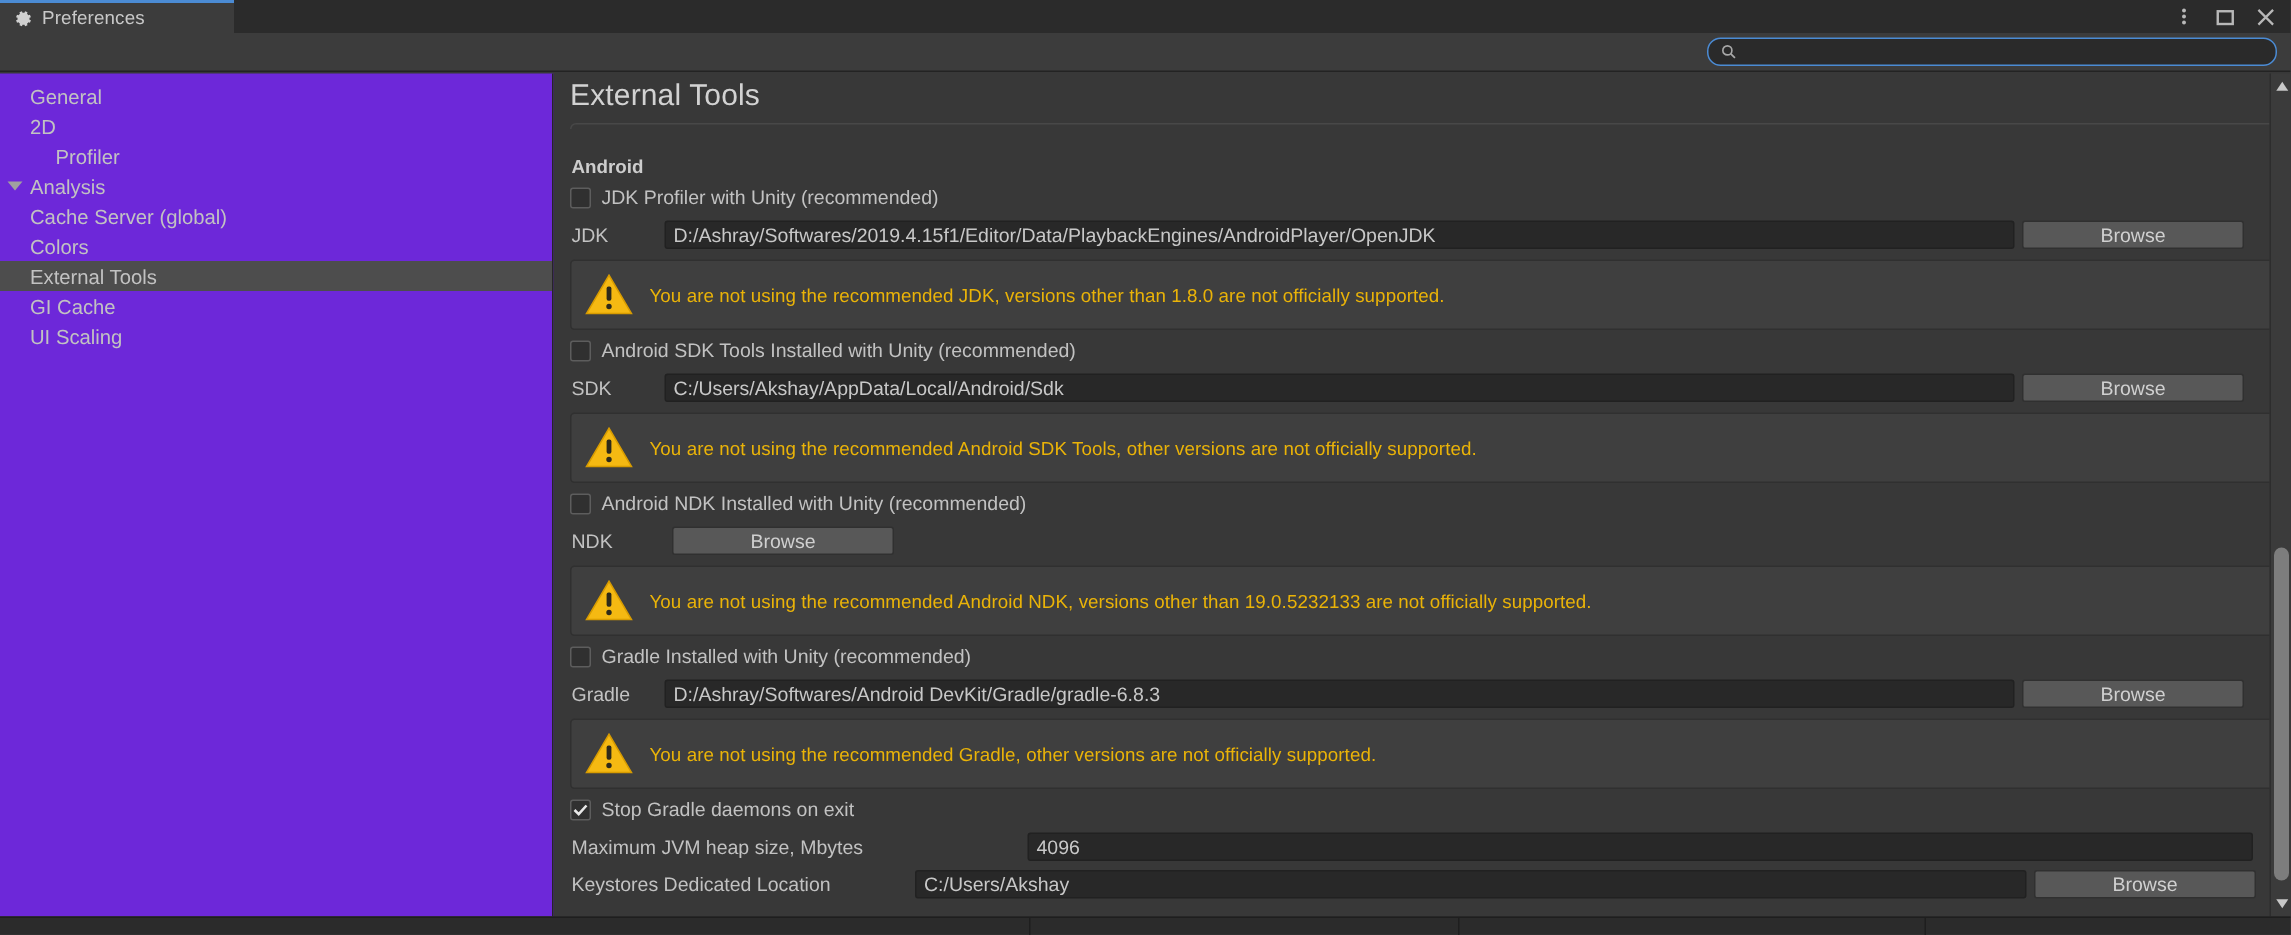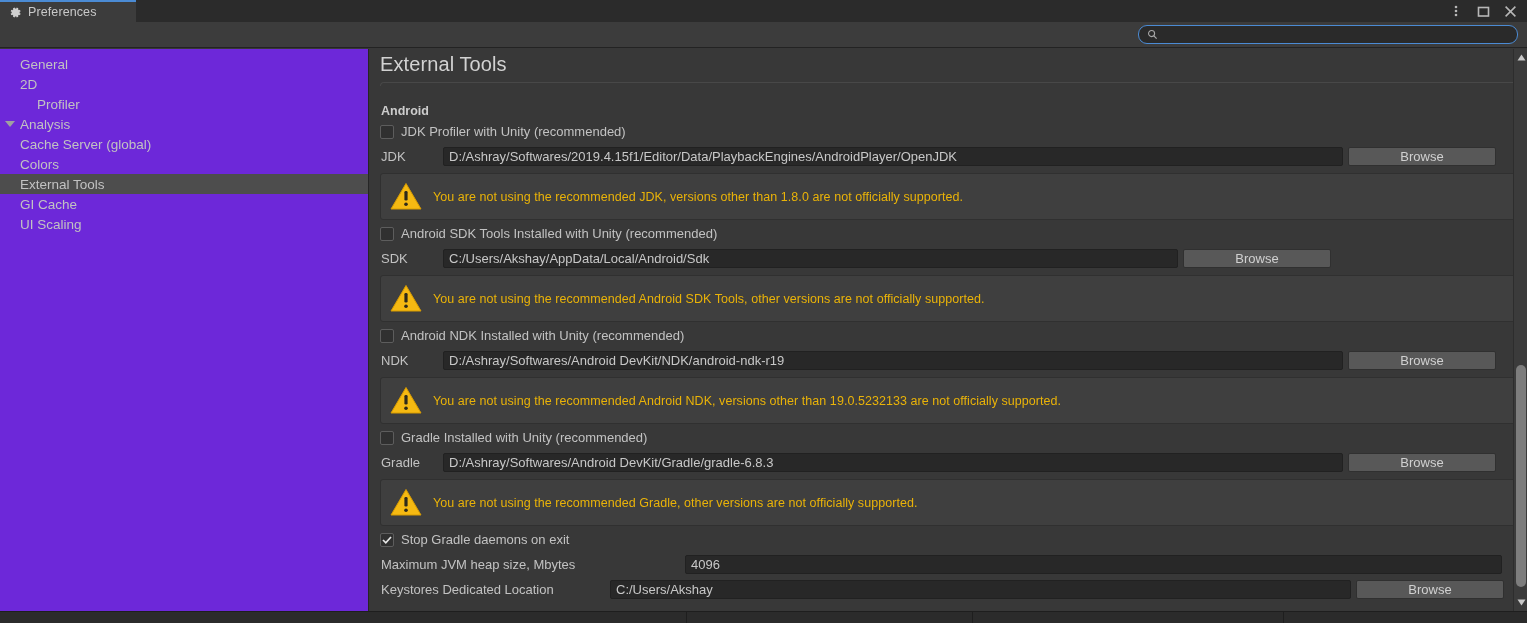--- a/index.html
+++ b/index.html
@@ -11,21 +11,21 @@
     -webkit-font-smoothing: antialiased;
   }
 
   
   .titlebar {
     position: absolute; left: 0; top: 0; width: 1527px; height: 22px;
     background: #2b2b2b;
     display: flex; align-items: stretch;
   }
   .tab {
-    width: 136px; height: 22px;
+    width: 156px; height: 22px;
     background: #3c3c3c;
     border-top: 2px solid #4b8bd4;
     display: flex; align-items: center; gap: 6px;
     padding-left: 9px;
     position: relative;
   }
   .tab-label {
     font-size: 12.5px; color: #c9c9c9; letter-spacing: .1px;
   }
   .gear-icon { width: 13px; height: 13px; flex: 0 0 13px; display:block; }
@@ -260,40 +260,39 @@
             <span class="warn-text">You are not using the recommended JDK, versions other than 1.8.0 are not officially supported.</span>
           </div>
         </div>
         <div>
           <div class="cbrow">
             <div class="checkbox"></div>
             <span class="cb-label">Android SDK Tools Installed with Unity (recommended)</span>
           </div>
           <div class="row">
             <span class="field-label" style="width:62px">SDK</span>
-            <div class="textfield" style="width:735px">C:/Users/Akshay/AppData/Local/Android/Sdk</div>
+            <div class="textfield" style="width:900px">C:/Users/Akshay/AppData/Local/Android/Sdk</div>
             <div class="browse-btn" style="margin-left:5px">Browse</div>
           </div>
           <div class="warnbox">
             <svg class="warn-icon" viewBox="0 0 32 29">
               <path d="M16 1.5 L31 27 L1 27 Z" fill="#f5b912" stroke="#d89c00" stroke-width="1"></path>
               <rect x="14.4" y="9" width="3.2" height="9.5" rx="1.3" fill="#2e2a1a"></rect>
               <circle cx="16" cy="22.3" r="1.8" fill="#2e2a1a"></circle>
             </svg>
             <span class="warn-text">You are not using the recommended Android SDK Tools, other versions are not officially supported.</span>
           </div>
         </div>
         <div>
           <div class="cbrow">
             <div class="checkbox"></div>
             <span class="cb-label">Android NDK Installed with Unity (recommended)</span>
           </div>
           <div class="row">
             <span class="field-label" style="width:62px">NDK</span>
-            <div class="textfield" style="width:900px">D:/Ashray/Softwares/Android DevKit/NDK/android-ndk-r19</div>
             <div class="browse-btn" style="margin-left:5px">Browse</div>
           </div>
           <div class="warnbox">
             <svg class="warn-icon" viewBox="0 0 32 29">
               <path d="M16 1.5 L31 27 L1 27 Z" fill="#f5b912" stroke="#d89c00" stroke-width="1"></path>
               <rect x="14.4" y="9" width="3.2" height="9.5" rx="1.3" fill="#2e2a1a"></rect>
               <circle cx="16" cy="22.3" r="1.8" fill="#2e2a1a"></circle>
             </svg>
             <span class="warn-text">You are not using the recommended Android NDK, versions other than 19.0.5232133 are not officially supported.</span>
           </div>

